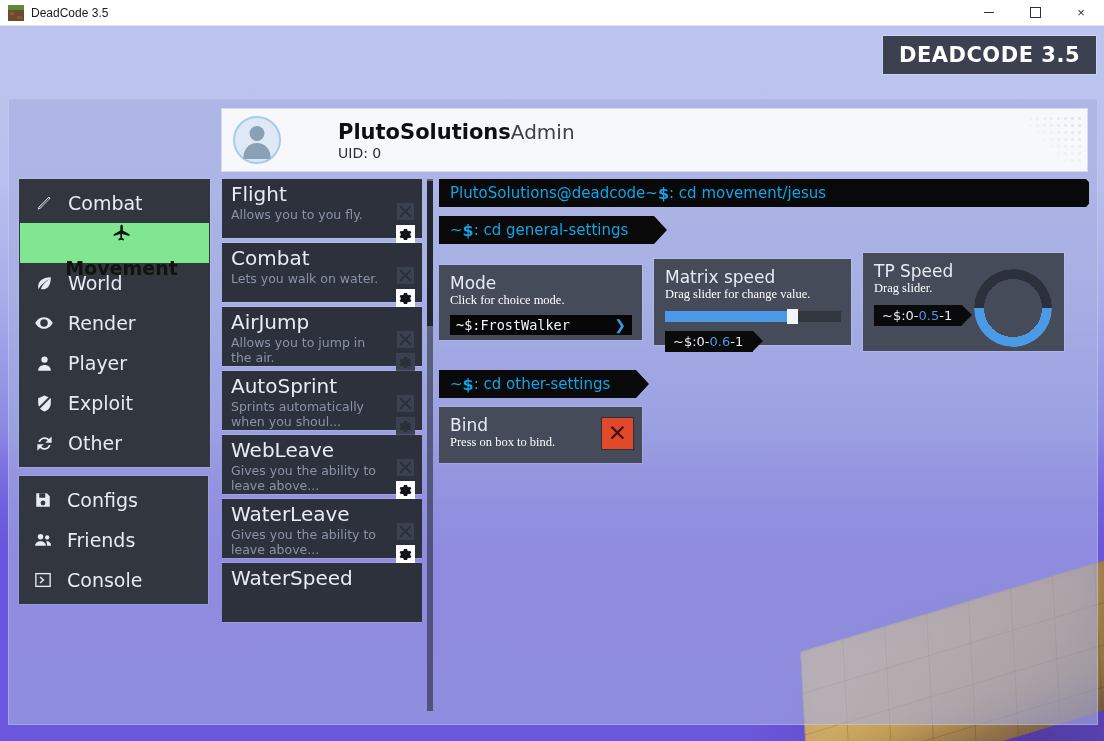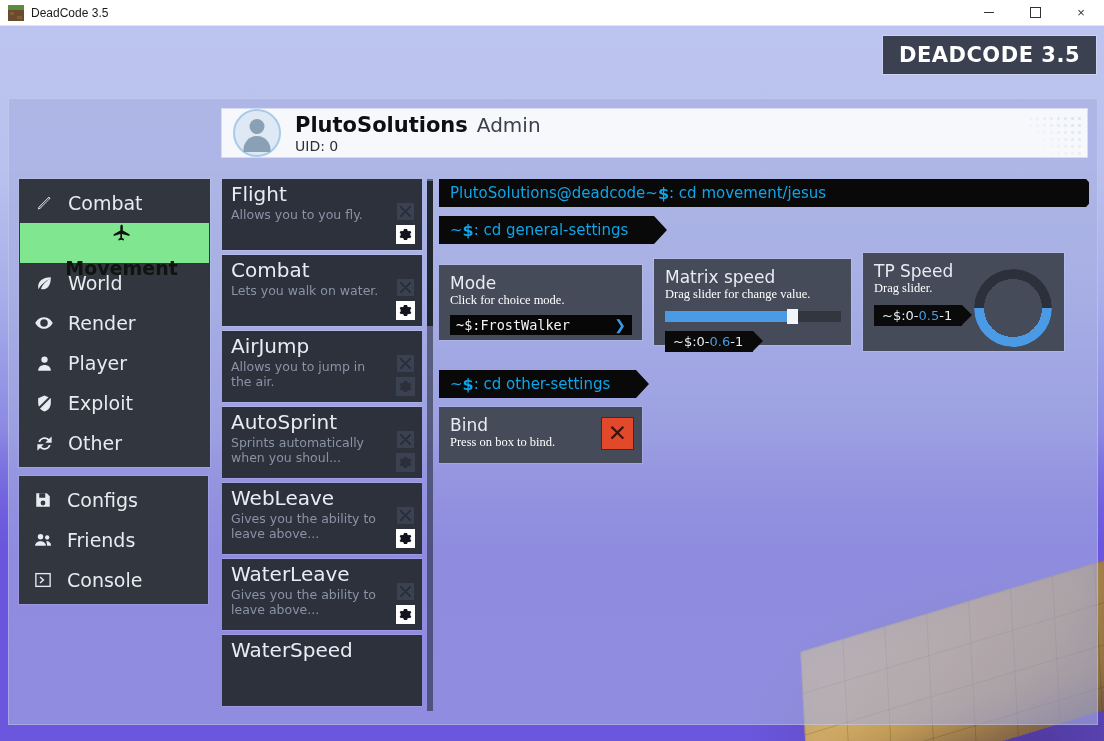--- a/index.html
+++ b/index.html
@@ -68,21 +68,21 @@
   #navgroup-sub{top:377px;width:189px;padding:4px 0;}
   .navitem{height:40px;display:flex;align-items:center;padding-left:14px;gap:14px;cursor:pointer;}
   .navitem.active{background:#81e690;flex-direction:column;}
   .navitem .nlabel{font-size:19px;color:#e8ebf2;font-family:"DejaVu Sans",sans-serif;}
   .navitem.active .nlabel{color:#10130f;font-weight:600;}
   .navitem .nicon{width:20px;height:20px;display:flex;align-items:center;justify-content:center;}
   .navitem .nicon svg{display:block;}
 
   
   .modulelist{position:absolute;left:213px;top:80px;width:200px;height:532px;overflow:hidden;}
-  .modcard{position:relative;height:71px;margin-bottom:5px;background:#2c313b;
+  .modcard{position:relative;height:59px;margin-bottom:5px;background:#2c313b;
       box-shadow:0 0 0 1px rgba(255,255,255,.13);}
   .modcard .mtitle{position:absolute;left:9px;top:4px;font-size:20px;color:#e9ecf4;
       font-family:"DejaVu Sans",sans-serif;line-height:22px;}
   .modcard .mdesc{position:absolute;left:9px;top:28px;width:150px;font-size:12.5px;
       color:#8a93a6;line-height:15px;font-family:"DejaVu Sans",sans-serif;}
   .modcard .mcheck{position:absolute;right:8px;top:24px;width:17px;height:17px;
       background:#3a4150;display:flex;align-items:center;justify-content:center;}
   .modcard .mcheck:after{content:"";width:11px;height:11px;
       background:
         linear-gradient(45deg,transparent 43%,#2a2f3a 43%,#2a2f3a 57%,transparent 57%),
@@ -136,30 +136,30 @@
 
   #card-bind{width:203px;height:56px;padding:8px 10px 0 11px;box-sizing:border-box;margin-top:0;}
   .bindbox{position:absolute;right:9px;top:11px;width:31px;height:31px;background:#e2492b;
       display:flex;align-items:center;justify-content:center;box-shadow:0 0 0 1px rgba(0,0,0,.35);}
   .bindbox span{color:#3a1208;font-size:23px;line-height:23px;font-weight:bold;
       font-family:"DejaVu Sans",sans-serif;}
 
   .spacer18{height:19px;}
 
   
-  .userbar{position:absolute;left:213px;top:10px;right:10px;height:48px;background:#f6f8fc;
-      display:flex;align-items:center;overflow:hidden;box-shadow:0 0 0 1px rgba(255,255,255,.5);}
+  .userbar{position:absolute;left:213px;top:10px;right:10px;height:62px;background:#f6f8fc;
+      display:flex;align-items:center;overflow:hidden;box-shadow:0 0 0 1px rgba(255,255,255,.5);gap:43px;}
   .avatar{width:44px;height:44px;border-radius:50%;margin-left:11px;margin-right:14px;
       background:#dee9f5;border:2px solid #a8cbe8;position:relative;flex:none;}
   .avatar .head{position:absolute;left:50%;top:8px;transform:translateX(-50%);
       width:15px;height:15px;border-radius:50%;background:#8aa0b4;}
   .avatar .body{position:absolute;left:50%;top:25px;transform:translateX(-50%);
       width:27px;height:16px;border-radius:14px 14px 0 0;background:#8aa0b4;}
   .uname{font-size:21px;font-weight:bold;color:#0d0f13;font-family:"DejaVu Sans",sans-serif;}
-  .urole{font-size:20px;color:#3a3f49;margin-left:9px;font-family:"DejaVu Sans",sans-serif;}
+  .urole{font-size:20px;color:#3a3f49;margin-left:0;font-family:"DejaVu Sans",sans-serif;}
   .uid{font-size:14px;color:#2a2e36;margin-top:1px;font-family:"DejaVu Sans",sans-serif;}
   .dots{position:absolute;right:4px;top:6px;width:56px;height:50px;opacity:.5;
       background:
         radial-gradient(circle,#c9d4e6 1.3px,transparent 1.6px) 0 0/7px 7px;
       -webkit-mask:linear-gradient(225deg,#000 15%,transparent 72%);
               mask:linear-gradient(225deg,#000 15%,transparent 72%);}
 </style>
 </head>
 <body>
 

